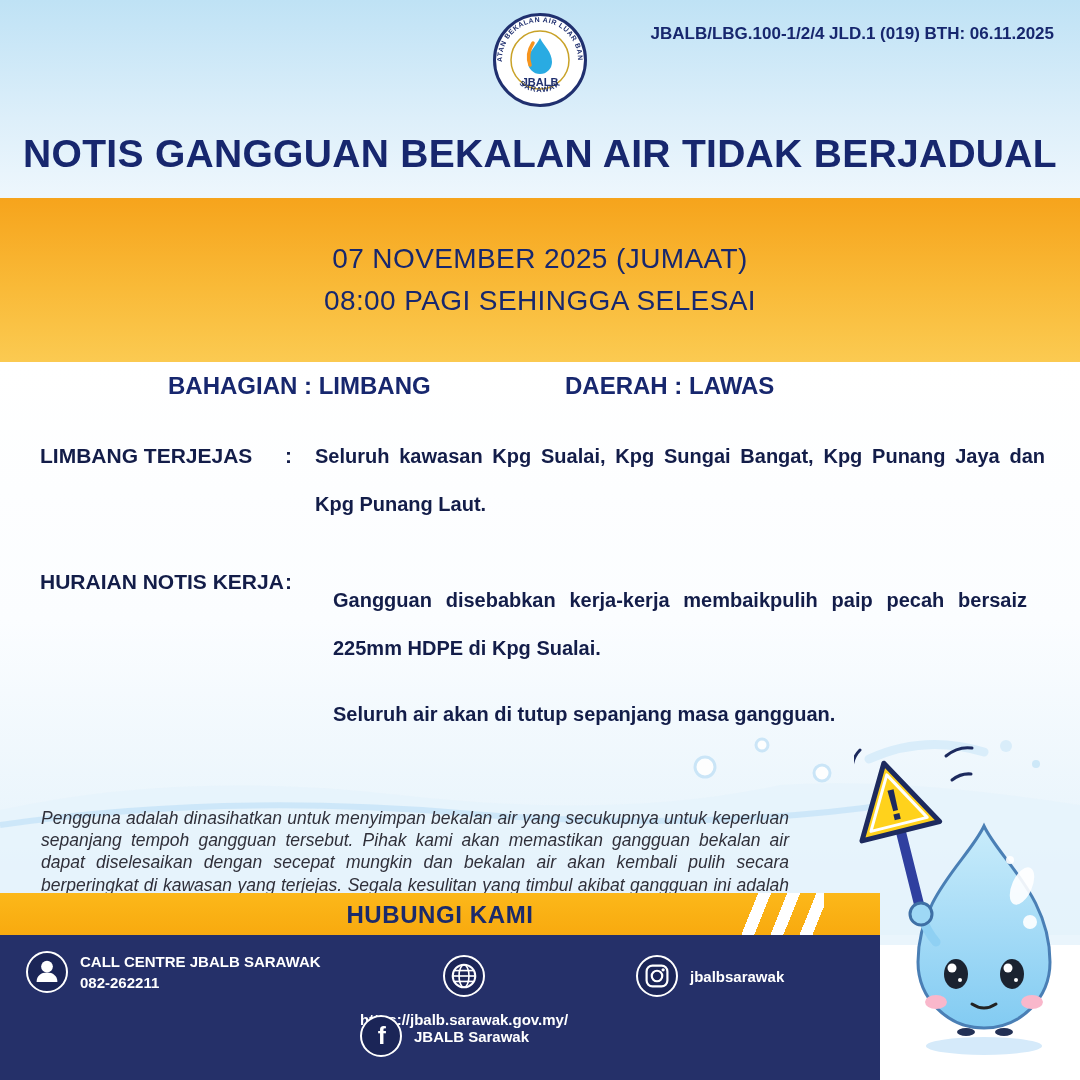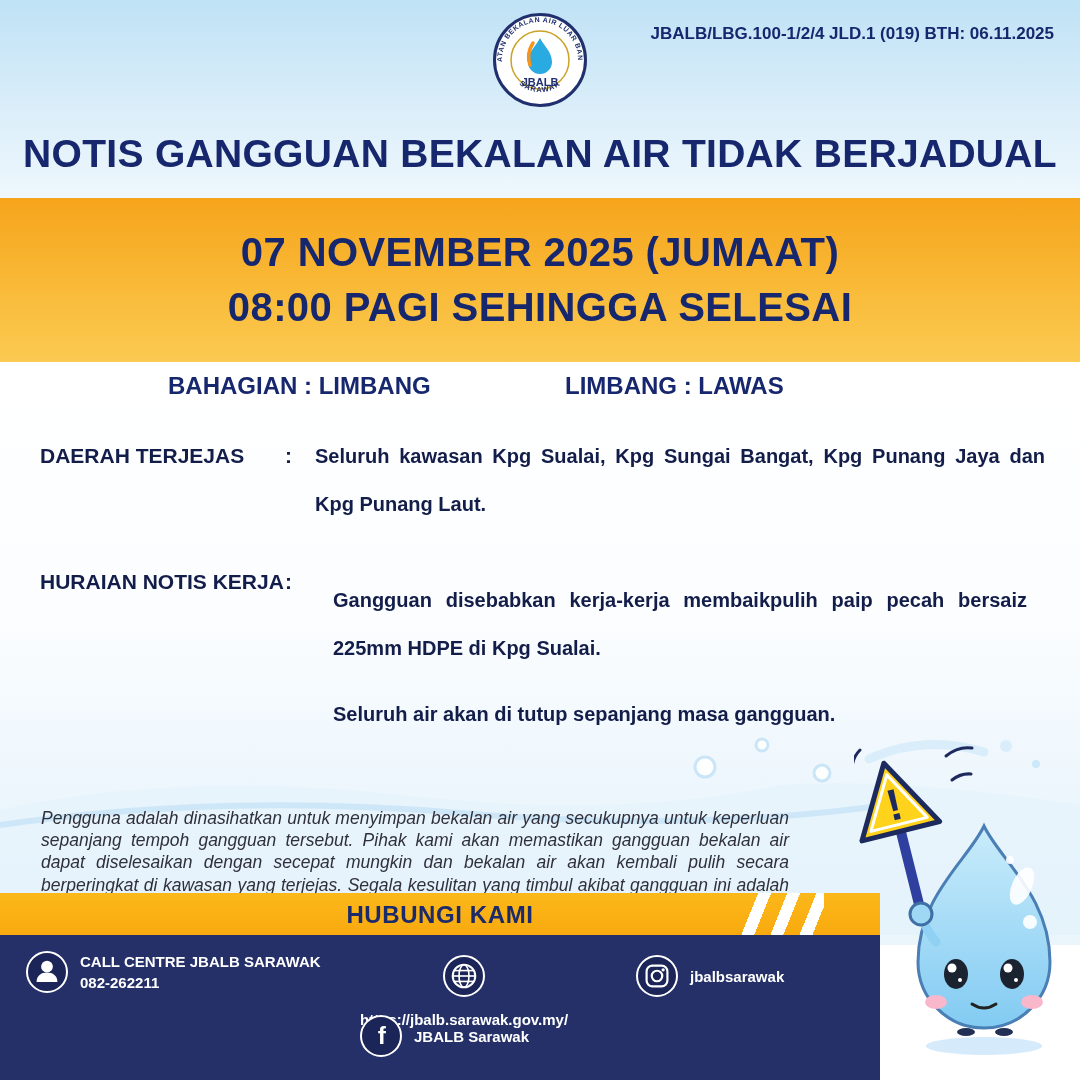--- a/index.html
+++ b/index.html
@@ -15,21 +15,21 @@
   .ref{position:absolute;top:24px;right:26px;font-size:17px;font-weight:700;color:#17276e;z-index:3;}
 
   .logo{position:absolute;top:12px;left:492px;width:96px;height:96px;z-index:3;}
 
   .title{position:absolute;top:132px;left:0;width:100%;margin:0;text-align:center;
          font-size:39px;font-weight:800;color:#17276e;white-space:nowrap;letter-spacing:.3px;z-index:3;}
 
   .band{position:absolute;top:198px;left:0;width:100%;height:164px;z-index:2;
         background:linear-gradient(180deg,#f6a41c 0%,#f9ba38 55%,#fbca51 100%);
         display:flex;flex-direction:column;align-items:center;justify-content:center;gap:10px;}
-  .band .line{font-size:40px;font-weight:700;color:#17276e;letter-spacing:.4px;text-align:right;}
+  .band .line{font-size:28px;font-weight:400;color:#17276e;letter-spacing:.4px;text-align:right;}
 
   .bahagian{position:absolute;top:372px;left:168px;font-size:24px;font-weight:800;color:#17276e;z-index:3;}
   .daerah{position:absolute;top:372px;left:565px;font-size:24px;font-weight:800;color:#17276e;z-index:3;}
 
   .detail{position:absolute;left:40px;width:1005px;display:flex;z-index:3;}
   .detail-kawasan{top:432px;}
   .detail-huraian{top:558px;}
   .dlabel{width:245px;flex:none;font-size:21px;font-weight:700;color:#131d49;line-height:48px;}
   .dcolon{width:30px;flex:none;font-size:21px;font-weight:700;color:#131d49;line-height:48px;}
   .dtext{flex:1;font-size:20px;font-weight:700;color:#131d49;text-align:justify;line-height:48px;}
@@ -97,24 +97,24 @@
   </svg>
 
   <h1 class="title">NOTIS GANGGUAN BEKALAN AIR TIDAK BERJADUAL</h1>
 
   <div class="band">
     <div class="line">07 NOVEMBER 2025 (JUMAAT)</div>
     <div class="line">08:00 PAGI SEHINGGA SELESAI</div>
   </div>
 
   <div class="bahagian">BAHAGIAN : LIMBANG</div>
-  <div class="daerah">LIMBANG : LAWAS</div>
+  <div class="daerah">DAERAH : LAWAS</div>
 
   <div class="detail detail-kawasan">
-    <div class="dlabel">DAERAH TERJEJAS</div>
+    <div class="dlabel">LIMBANG TERJEJAS</div>
     <div class="dcolon">:</div>
     <div class="dtext">Seluruh kawasan Kpg Sualai, Kpg Sungai Bangat, Kpg Punang Jaya dan Kpg Punang Laut.</div>
   </div>
 
   <div class="detail detail-huraian">
     <div class="dlabel">HURAIAN NOTIS KERJA</div>
     <div class="dcolon">:</div>
     <div class="dtext">
       <p>Gangguan disebabkan kerja-kerja membaikpulih paip pecah bersaiz 225mm HDPE di Kpg Sualai.</p>
       <p>Seluruh air akan di tutup sepanjang masa gangguan.</p>

